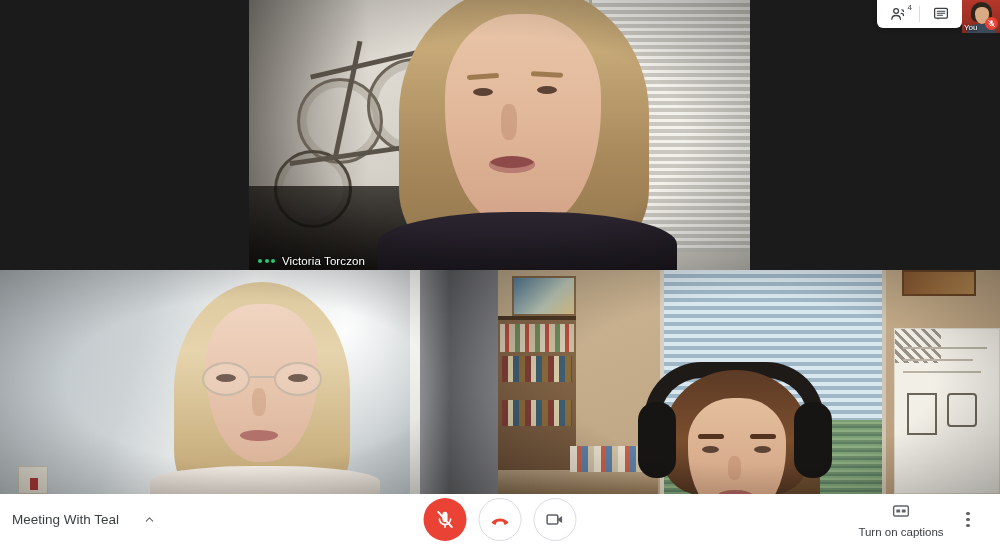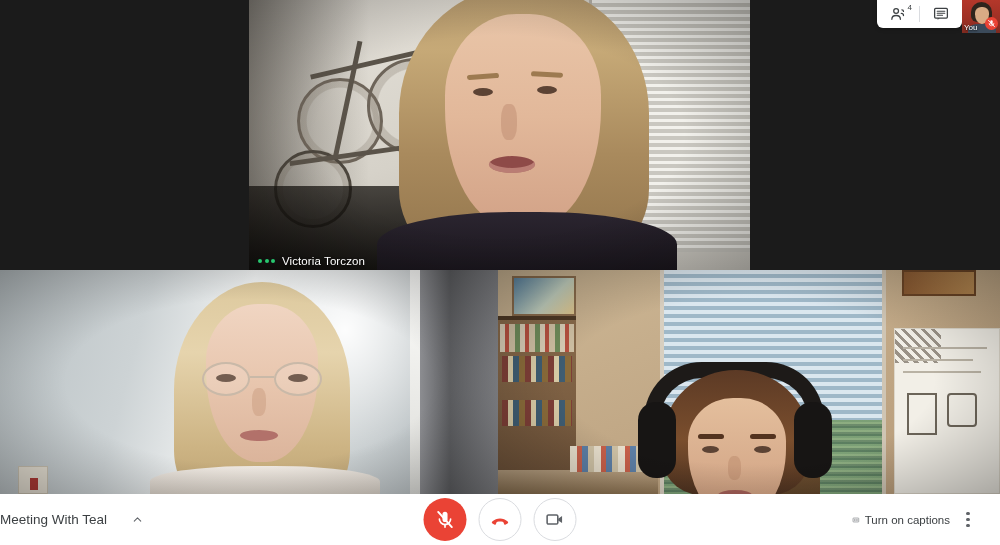--- a/index.html
+++ b/index.html
@@ -234,33 +234,33 @@
     position:absolute; right:2px; bottom:3px; width:13px; height:13px;
     border-radius:50%; background:#ea4335;
     display:flex; align-items:center; justify-content:center;
   }
 
   
   .toolbar {
     position:absolute; left:0; top:494px; width:1000px; height:51px;
     background:#fff; display:flex; align-items:center;
   }
-  .tb-left { position:absolute; left:0; display:flex; align-items:center; gap:24px; }
+  .tb-left { position:absolute; left:12px; display:flex; align-items:center; gap:24px; }
   .meeting-title { font-size:13.5px; color:#3c4043; }
   .chev { display:block; }
 
   .tb-center { position:absolute; left:50%; transform:translateX(-50%);
     display:flex; align-items:center; gap:12px; }
   .rbtn { width:43px; height:43px; border-radius:50%;
     display:flex; align-items:center; justify-content:center; cursor:pointer; }
   .rbtn-mic-off { background:#ea4335; }
   .rbtn-outline { background:#fff; border:1px solid #dadce0; }
 
   .tb-right { position:absolute; right:14px; display:flex; align-items:center; gap:0; }
-  .tb-item { width:98px; height:50px; display:flex; flex-direction:row;
+  .tb-item { width:98px; height:50px; display:flex; flex-direction:column;
     align-items:center; justify-content:center; gap:5px; cursor:pointer; }
   .tb-item span { font-size:11.5px; color:#3c4043; white-space:nowrap; }
   .tb-more { width:36px; height:50px; display:flex; align-items:center; justify-content:center; cursor:pointer; }
   .dot3 { display:flex; flex-direction:column; gap:2.5px; }
   .dot3 i { width:3.2px; height:3.2px; border-radius:50%; background:#5f6368; display:block; }
 </style>
 </head>
 <body>
 
 <div id="app">

